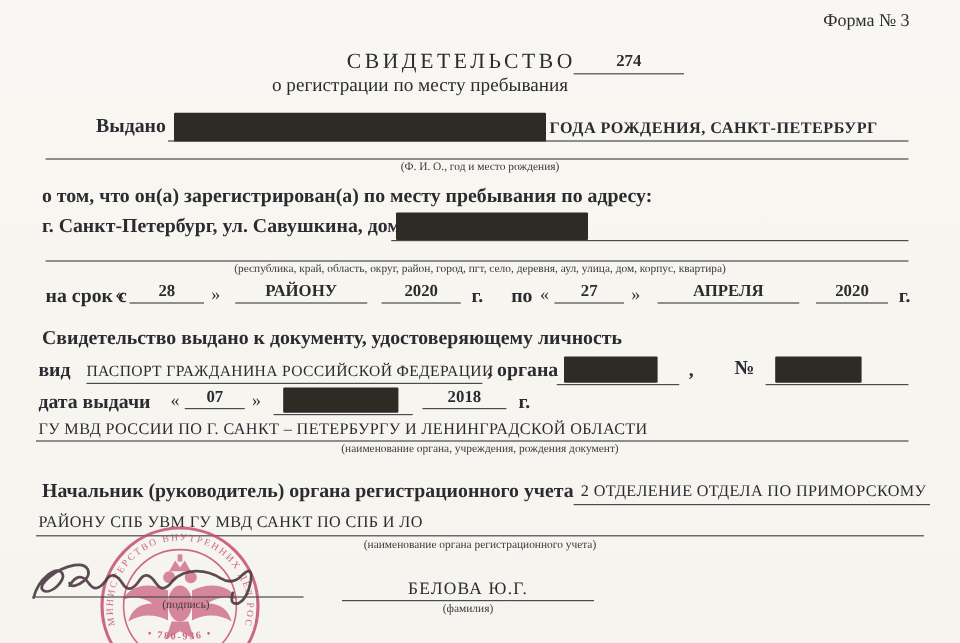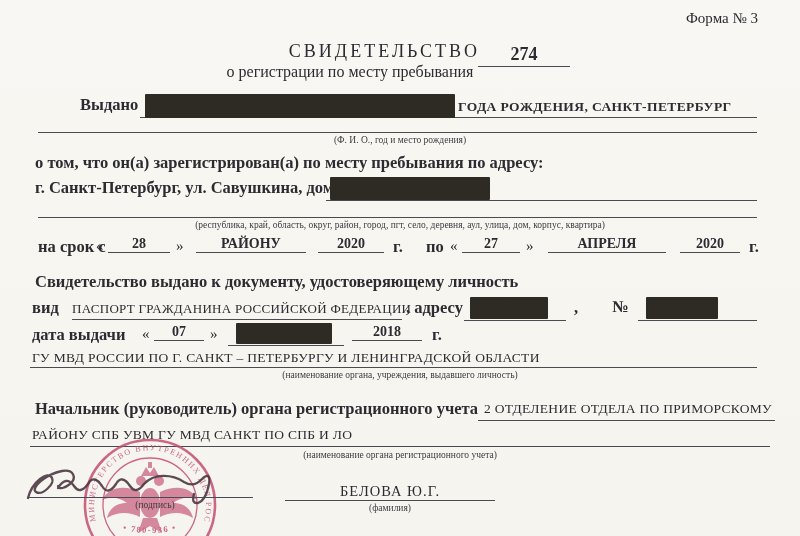--- a/index.html
+++ b/index.html
@@ -22,21 +22,21 @@
   .nowrap{white-space:nowrap;}
 </style>
 </head>
 <body>
 
 <div class="page">
 
   <div class="abs" style="top:10px;right:42px;font-size:15px;margin-left:44px;">Форма № 3</div>
 
   <div class="abs" style="top:41px;left:180px;width:300px;text-align:right;font-size:18px;letter-spacing:3px;">СВИДЕТЕЛЬСТВО</div>
-  <div class="abs" style="top:44px;left:478px;width:92px;text-align:center;font-size:18px;font-weight:bold;border-bottom:1.2px solid #4a4a52;padding-bottom:1px;">274</div>
+  <div class="abs" style="top:44px;left:478px;width:92px;text-align:center;font-size:14px;font-weight:bold;border-bottom:1.2px solid #4a4a52;padding-bottom:1px;">274</div>
   <div class="abs" style="top:63px;left:180px;width:340px;text-align:center;font-size:16px;">о регистрации по месту пребывания</div>
 
   <div class="abs body-text" style="top:95px;left:80px;">Выдано</div>
   <div class="abs rule" style="top:117px;left:140px;width:617px;"></div>
   <div class="abs redact" style="top:94px;left:145px;width:310px;height:24px;"></div>
   <div class="abs bold-val" style="top:99px;left:458px;">ГОДА РОЖДЕНИЯ, САНКТ-ПЕТЕРБУРГ</div>
   <div class="abs rule" style="top:132px;left:38px;width:719px;"></div>
   <div class="abs cap" style="top:135px;left:230px;width:340px;">(Ф. И. О., год и место рождения)</div>
 
   <div class="abs body-text" style="top:153px;left:35px;">о том, что он(а) зарегистрирован(а) по месту пребывания по адресу:</div>
@@ -57,40 +57,40 @@
   <span class="abs quote" style="top:238px;left:450px;">«</span>
   <div class="abs slot" style="top:236px;left:462px;width:58px;">27</div>
   <span class="abs quote" style="top:238px;left:526px;">»</span>
   <div class="abs slot" style="top:236px;left:548px;width:118px;">АПРЕЛЯ</div>
   <div class="abs slot" style="top:236px;left:680px;width:60px;">2020</div>
   <div class="abs body-text" style="top:237px;left:749px;">г.</div>
 
   <div class="abs body-text" style="top:272px;left:35px;">Свидетельство выдано к документу, удостоверяющему личность</div>
   <div class="abs body-text" style="top:298px;left:32px;">вид</div>
   <div class="abs caps-val" style="top:301px;left:72px;width:330px;text-align:center;border-bottom:1.2px solid #4a4a52;padding-bottom:2px;">ПАСПОРТ ГРАЖДАНИНА РОССИЙСКОЙ ФЕДЕРАЦИИ</div>
-  <div class="abs body-text nowrap" style="top:298px;left:406px;">, адресу</div>
+  <div class="abs body-text nowrap" style="top:298px;left:406px;">, органа</div>
   <div class="abs rule" style="top:320px;left:464px;width:102px;"></div>
   <div class="abs redact" style="top:297px;left:470px;width:78px;height:22px;"></div>
   <div class="abs body-text" style="top:298px;left:574px;">,</div>
   <div class="abs body-text" style="top:297px;left:612px;">№</div>
   <div class="abs rule" style="top:320px;left:638px;width:119px;"></div>
   <div class="abs redact" style="top:297px;left:646px;width:72px;height:22px;"></div>
 
   <div class="abs body-text nowrap" style="top:325px;left:32px;">дата выдачи</div>
   <span class="abs quote" style="top:326px;left:142px;">«</span>
   <div class="abs slot" style="top:324px;left:154px;width:50px;">07</div>
   <span class="abs quote" style="top:326px;left:210px;">»</span>
   <div class="abs rule" style="top:345px;left:228px;width:116px;"></div>
   <div class="abs redact" style="top:323px;left:236px;width:96px;height:21px;"></div>
   <div class="abs slot" style="top:324px;left:352px;width:70px;">2018</div>
   <div class="abs body-text" style="top:325px;left:432px;">г.</div>
 
   <div class="abs caps-val" style="top:350px;left:32px;font-size:13.5px;">ГУ МВД РОССИИ ПО Г. САНКТ – ПЕТЕРБУРГУ И ЛЕНИНГРАДСКОЙ ОБЛАСТИ</div>
   <div class="abs rule" style="top:367px;left:30px;width:727px;"></div>
-  <div class="abs cap" style="top:370px;left:200px;width:400px;">(наименование органа, учреждения, выдавшего личность)</div>
+  <div class="abs cap" style="top:370px;left:200px;width:400px;">(наименование органа, учреждения, рождения документ)</div>
 
   <div class="abs body-text nowrap" style="top:399px;left:35px;">Начальник (руководитель) органа регистрационного учета</div>
   <div class="abs caps-val" style="top:401px;left:484px;font-size:13.5px;">2 ОТДЕЛЕНИЕ ОТДЕЛА ПО ПРИМОРСКОМУ</div>
   <div class="abs rule" style="top:420px;left:478px;width:297px;"></div>
   <div class="abs caps-val" style="top:427px;left:32px;font-size:13.5px;">РАЙОНУ СПБ УВМ ГУ МВД САНКТ ПО СПБ И ЛО</div>
   <div class="abs rule" style="top:446px;left:30px;width:740px;"></div>
   <div class="abs cap" style="top:450px;left:200px;width:400px;">(наименование органа регистрационного учета)</div>
 
   <svg class="abs" style="top:436px;left:50px;" width="210" height="100" viewBox="0 0 210 100">
     <g opacity="0.82">

